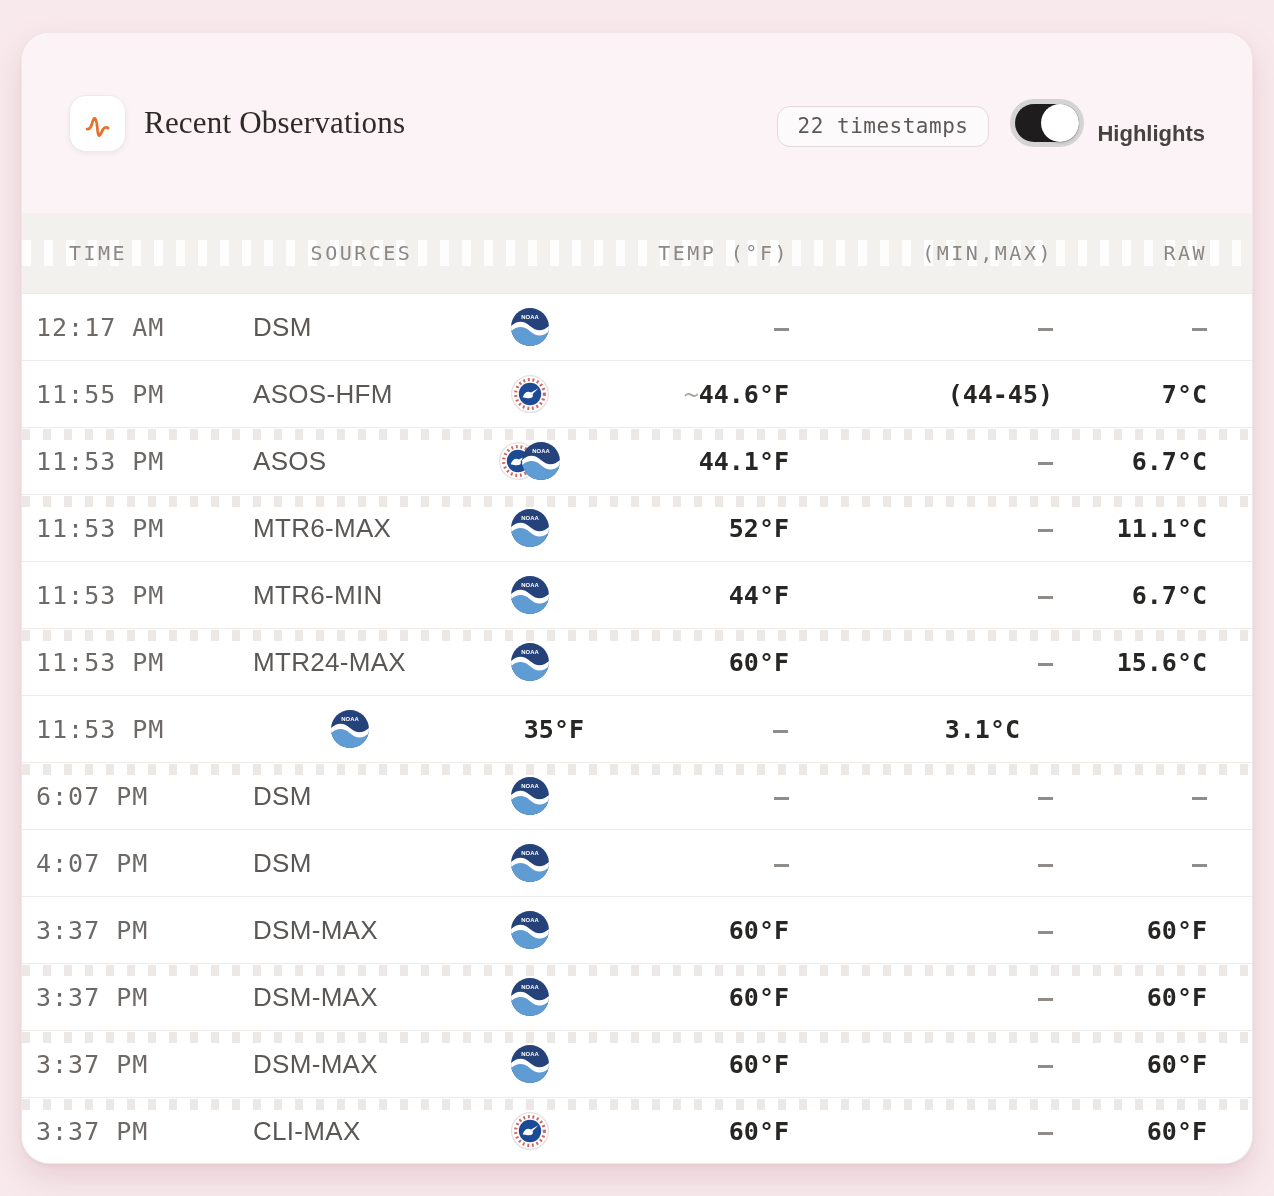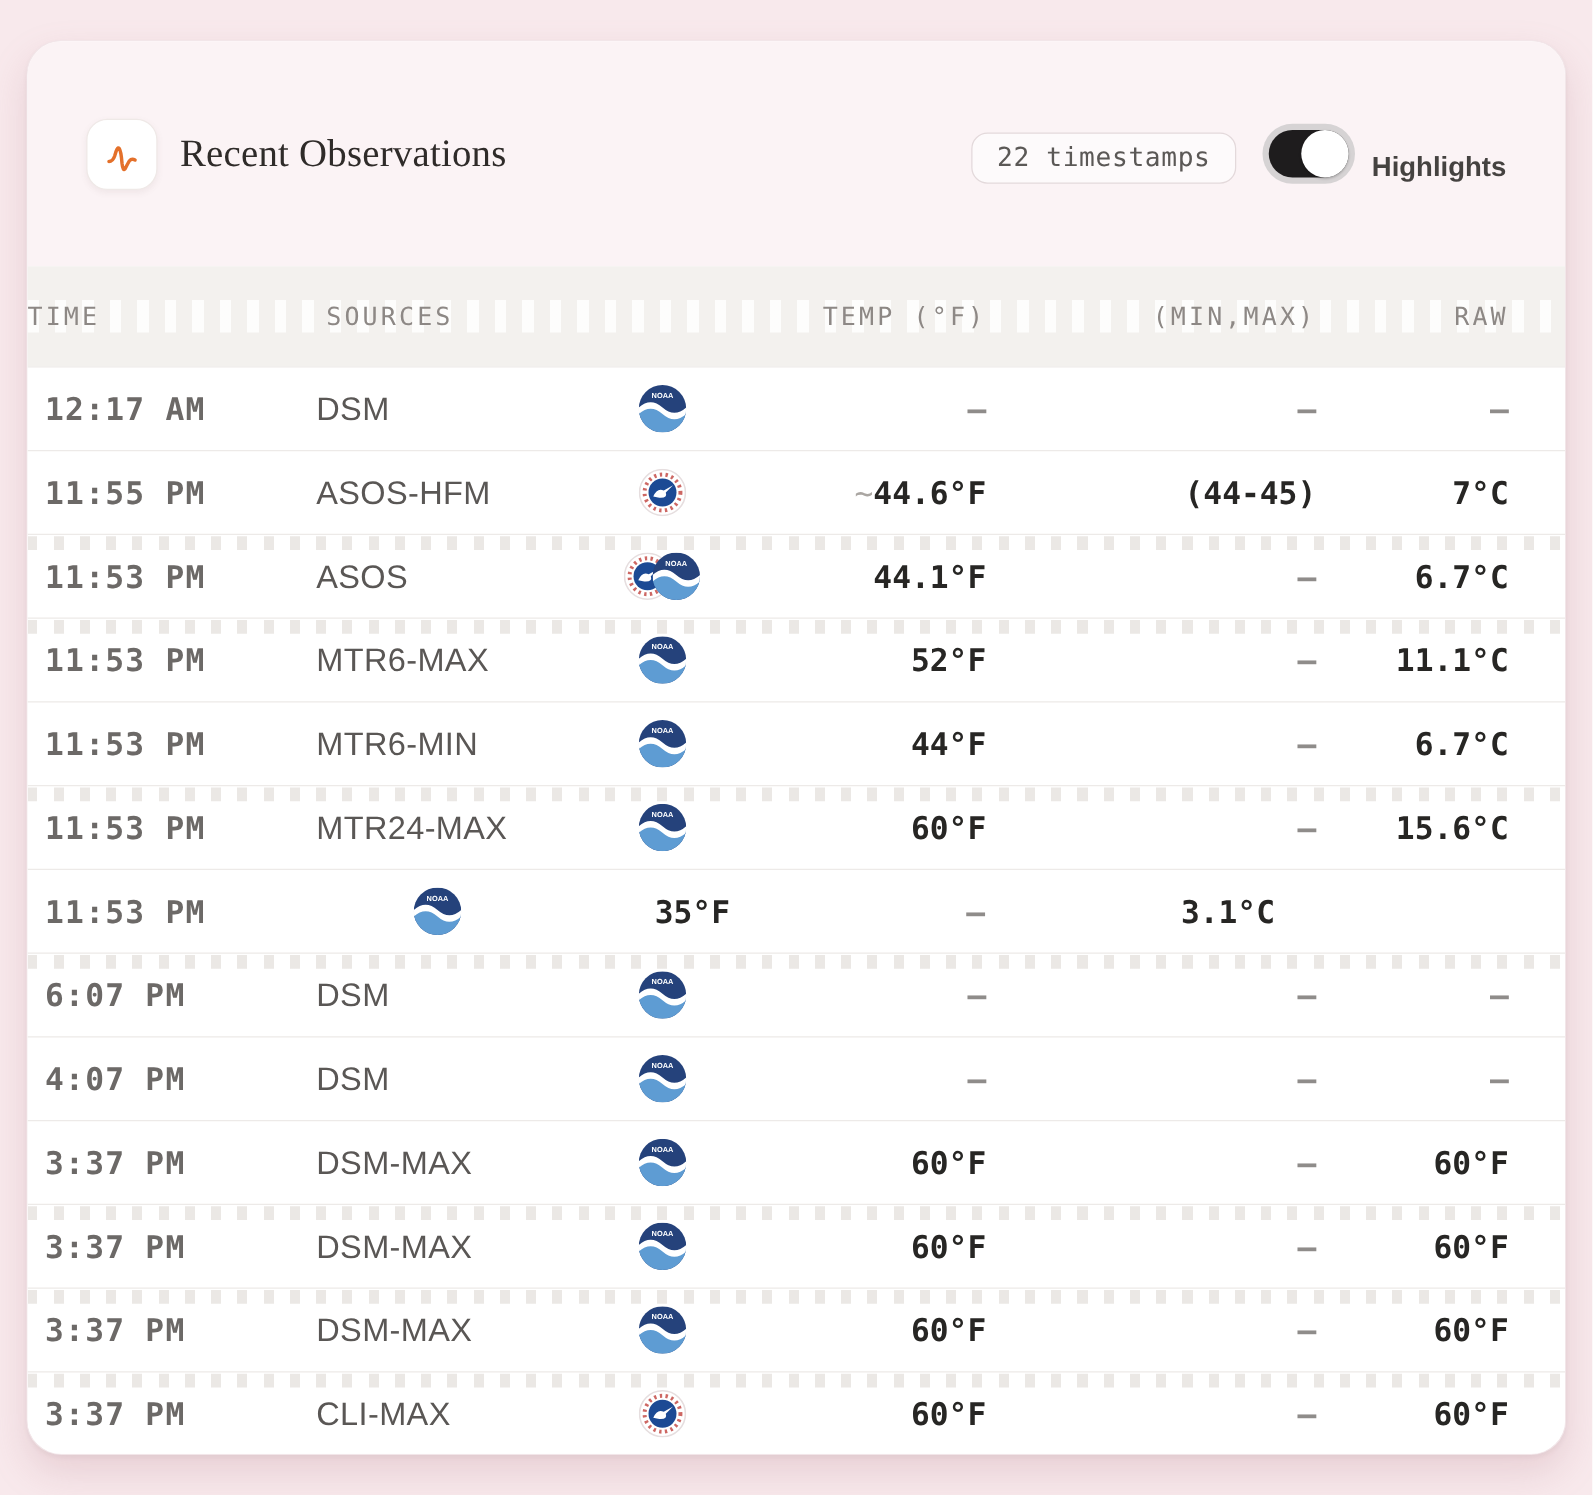--- a/index.html
+++ b/index.html
@@ -42,34 +42,34 @@
 
   
   .grid-cols { display:grid; grid-template-columns:215px 225px 135px 205px 265px 187px; align-items:center; }
 
   .thead {
     height:80px; flex:0 0 80px; background:#f3f1ee;
     background-image:repeating-linear-gradient(90deg, rgba(255,255,255,.85) 0 9px, rgba(255,255,255,0) 9px 22px);
     background-size:100% 26px; background-position:center; background-repeat:no-repeat;
     font-family:"DejaVu Sans Mono", monospace; font-size:20px; letter-spacing:2.5px; color:#8d8885;
   }
-  .thead .c1 { }
-  .thead .c2 { padding-left:24px; }
+  .thead .c1 { padding-left:47px; }
+  .thead .c2 { padding-left:24px;text-align:center; }
   .th-right { text-align:right; }
   .thead .c4 { padding-right:13px; }
   .thead .c5 { padding-right:14px; }
   .thead .c6 { padding-right:47px; }
 
   .tbody { flex:1 1 auto; display:flex; flex-direction:column; }
   .row { height:67px; flex:0 0 67px; border-top:1px solid #edeae8; background:#ffffff; }
   .row.dashed {
     background-image:repeating-linear-gradient(90deg, #ebe8e5 0 8px, rgba(255,255,255,0) 8px 21px);
     background-size:100% 11px; background-position:top 1px center; background-repeat:no-repeat;
   }
-  .cell-time { font-family:"DejaVu Sans Mono", monospace; font-size:25px; color:#6c6967; padding-left:14px; letter-spacing:1px;font-weight:bold; }
+  .cell-time { font-family:"DejaVu Sans Mono", monospace; font-size:25px; color:#6c6967; padding-left:14px; letter-spacing:1px; }
   .cell-source { font-size:26px; color:#5a5755; padding-left:16px; letter-spacing:.3px; }
   .cell-icons { display:flex; align-items:center; justify-content:center; }
   .cell-icons .icn { width:38px; height:38px; flex:0 0 auto; }
   .cell-icons .icn + .icn { margin-left:-15px; }
   .num { font-family:"DejaVu Sans Mono", monospace; font-size:25px; font-weight:bold; color:#272624; text-align:right; }
   .cell-temp { padding-right:13px; }
   .cell-minmax { padding-right:14px; }
   .cell-raw { padding-right:47px; }
   .muted { color:#8f8c8a; font-weight:bold; }
   .tilde { color:#aaa6a2; font-weight:normal; }

